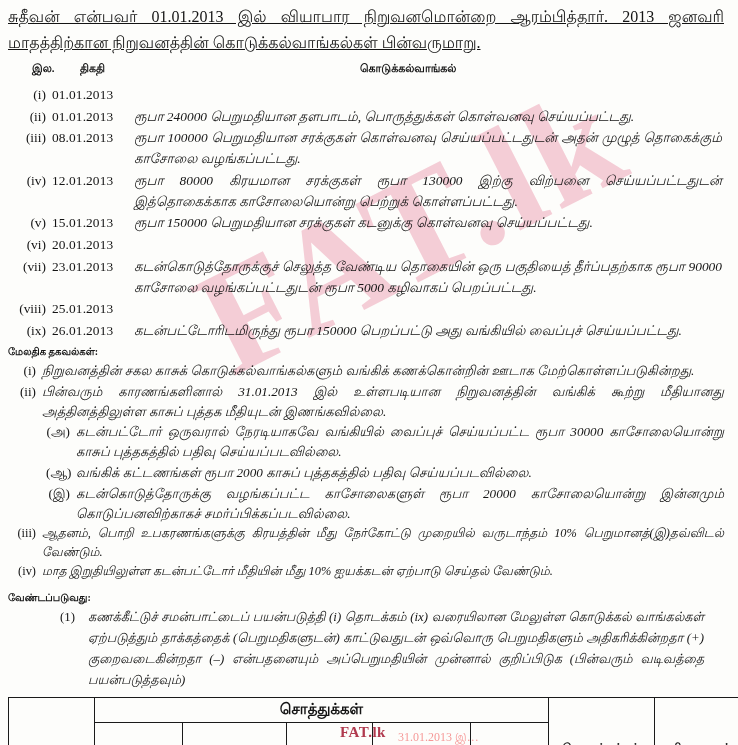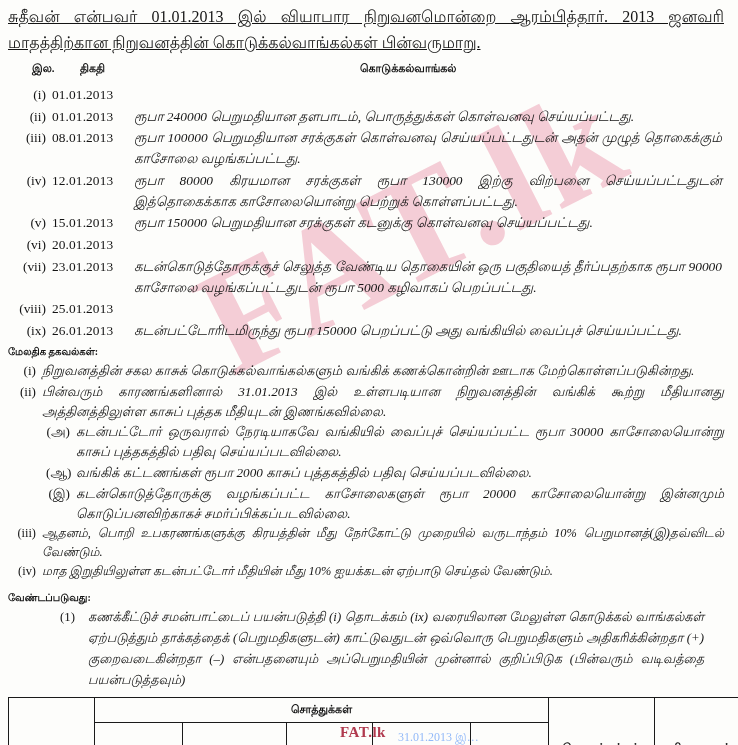--- a/index.html
+++ b/index.html
@@ -181,21 +181,21 @@
   table.answer th, table.answer td {
     border: 1.4px solid #1a1a1a;
     text-align: center;
     vertical-align: middle;
     padding: 2px 1px;
     font-weight: 700;
     font-style: normal;
   }
   table.answer th.grp {
     height: 20px;
-    font-size: 11px;
+    font-size: 15px;
   }
   table.answer th.sub {
     height: 46px;
     line-height: 1.25;
     font-size: 12px;
   }
   .nb { border-bottom: none !important; }
   .nt { border-top: none !important; }
 
   .bottom-strip {
@@ -205,21 +205,21 @@
     width: 738px;
     height: 12px;
     overflow: hidden;
     z-index: 5;
   }
   .bottom-strip .cut {
     position: absolute;
     left: 398px;
     top: -3px;
     font-size: 12px;
-    color: #3b82f6;
+    color: #ef4444;
     font-family: "Liberation Serif", serif;
     opacity: 0.55;
   }
 </style>
 </head>
 <body>
 
 <div class="page"></div>
 
 <div class="wm-big">FAT.lk</div>

